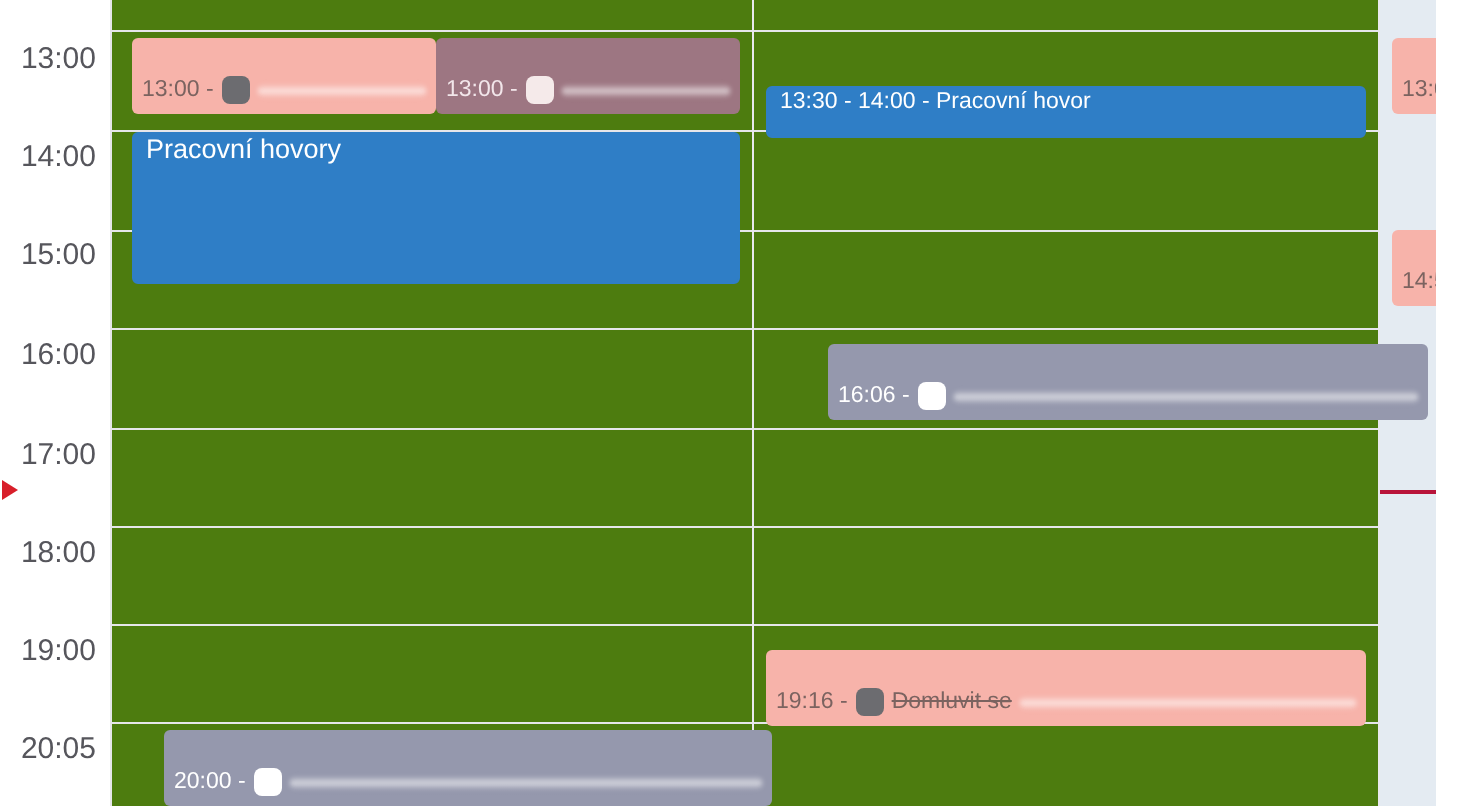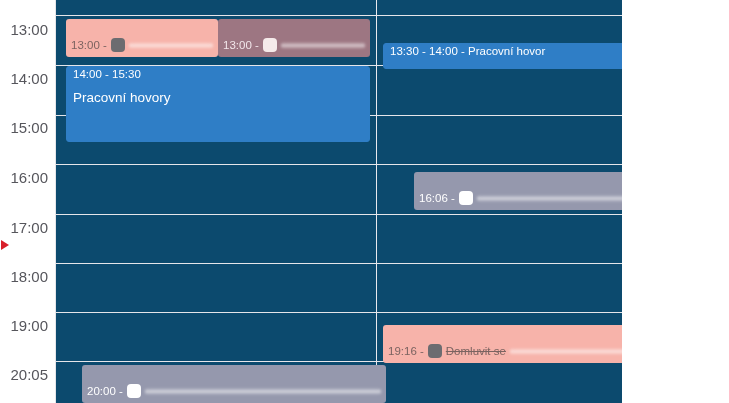--- a/index.html
+++ b/index.html
@@ -3,24 +3,24 @@
 <meta charset="utf-8">
 <style>
   html, body {
     margin: 0;
     padding: 0;
     background: #ffffff;
     font-family: "Liberation Sans", sans-serif;
   }
   #app {
     position: relative;
-    width: 622px;
+    width: 718px;
     height: 403px;
     overflow: hidden;
-    background: #0c4a6e;
+    background: #4d7c0f;
   }
 
   
   .gutter {
     position: absolute;
     left: 0; top: 0;
     width: 56px; height: 403px;
     background: #ffffff;
     border-right: 1px solid #e6e6ea;
     box-sizing: border-box;
@@ -182,21 +182,20 @@
 
     <div class="event ev-mauve timed-chip" style="left:162px; top:19px; width:152px; height:28px;">
       <div class="row-flex">
         <span class="etime shrunk">13:00 -</span>
         <span class="chip-sq chip-light"></span>
         <span class="blur-bar"></span>
       </div>
     </div>
 
     <div class="event ev-blue ev-blue-big" style="left:10px; top:66px; width:304px; height:76px;">
-      <div class="etime">14:00 - 15:30</div>
       <div class="etitle">Pracovní hovory</div>
     </div>
 
     <div class="event ev-gray timed-chip" style="left:26px; top:365px; width:304px; height:28px;">
       <div class="row-flex">
         <span class="etime shrunk">20:00 -</span>
         <span class="chip-sq chip-white"></span>
         <span class="blur-bar"></span>
       </div>
     </div>

